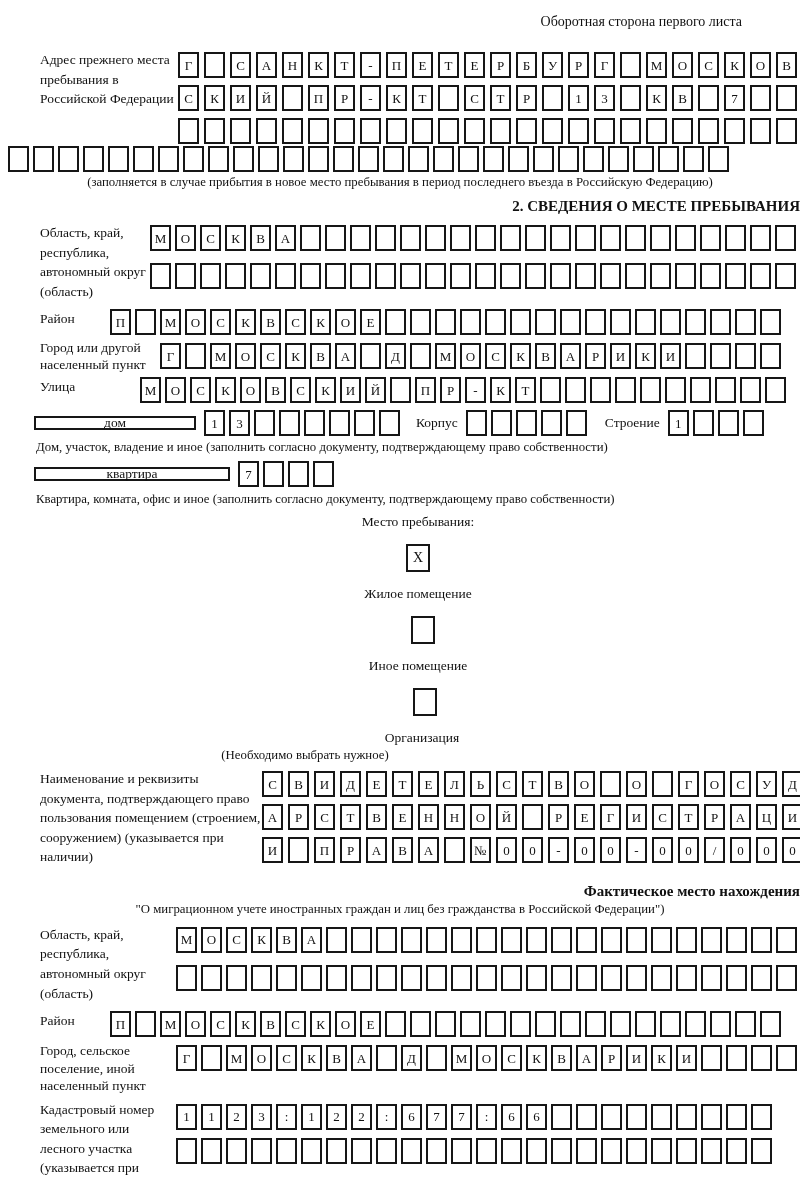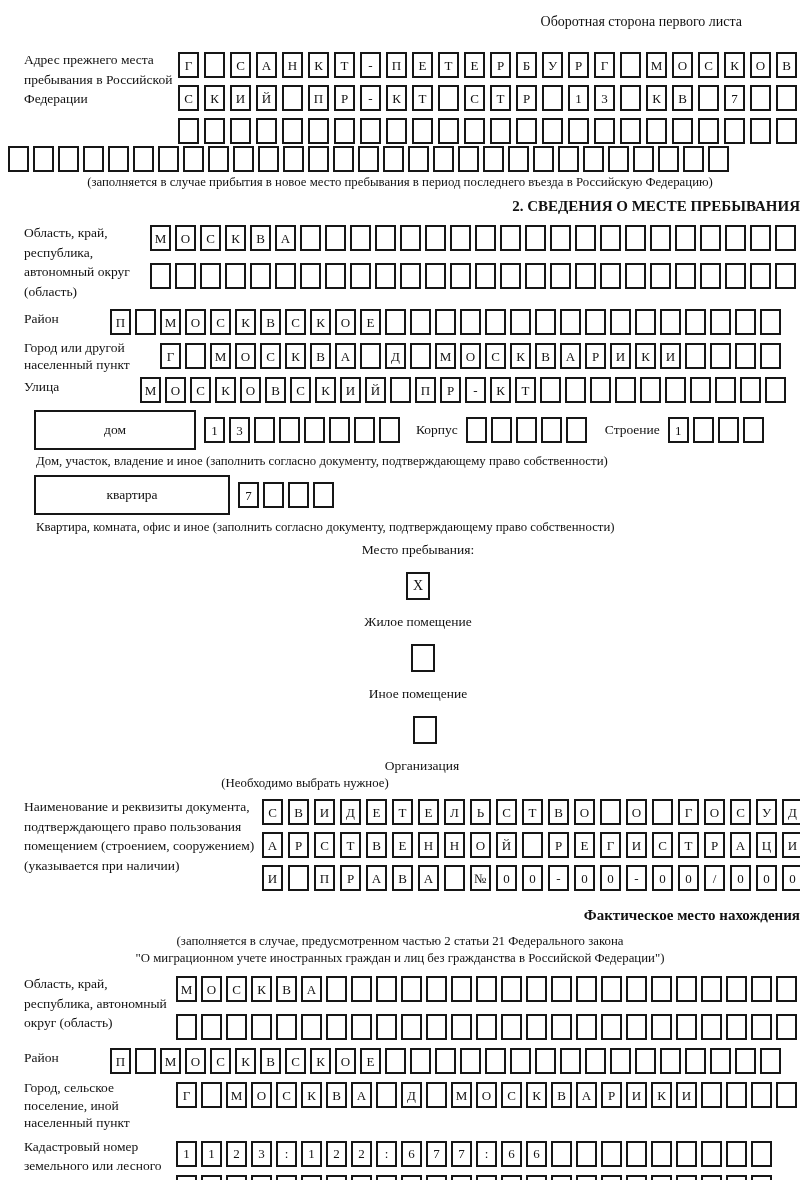--- a/index.html
+++ b/index.html
@@ -14,39 +14,39 @@
 
   .header-note{
     text-align:right;
     padding-right:58px;
     font-size:14px;
     margin-bottom:20px;
   }
 
   
   .frow{display:flex;align-items:flex-start;}
-  .flabel{box-sizing:border-box;padding-left:24px;line-height:1.45;font-size:13.5px;}
+  .flabel{box-sizing:border-box;padding-left:40px;line-height:1.45;font-size:13.5px;}
   .boxcol{display:flex;flex-direction:column;gap:7px;}
 
   .boxes{display:flex;gap:5px;flex-wrap:nowrap;}
   .boxes.tight{gap:4px;}
   .cell{
     display:inline-flex;align-items:center;justify-content:center;
     width:17px;height:22px;
     border:2px solid #161616;
     font-size:13px;line-height:1;
     background:#fff;flex:0 0 auto;
   }
 
   .center-note{width:100%;text-align:center;font-size:12.8px;}
   .sec-title{width:100%;text-align:right;font-weight:bold;font-size:15px;}
 
   
   .widefield{
-    box-sizing:border-box;border:2px solid #161616;height:40px;
+    box-sizing:border-box;border:2px solid #161616;height:14px;
     display:flex;align-items:center;justify-content:center;
     font-size:13.5px;background:#fff;flex:0 0 auto;
   }
   .inline-lbl{font-size:13.5px;line-height:26px;white-space:nowrap;flex:0 0 auto;}
 
   
   .chk{
     display:inline-flex;align-items:center;justify-content:center;
     width:20px;height:24px;border:2px solid #161616;
     font-size:14px;background:#fff;flex:0 0 auto;
@@ -464,21 +464,20 @@
           <span class="cell">0</span>
           <span class="cell">/</span>
           <span class="cell">0</span>
           <span class="cell">0</span>
           <span class="cell">0</span>
         </div>
     </div>
   </div>
 
   <div class="sec-title" style="margin-top:16px;">Фактическое место нахождения</div>
-  <div class="center-note" style="margin-top:10px;">(заполняется в случае, предусмотренном частью 2 статьи 21 Федерального закона</div>
   <div class="center-note" style="margin-top:2px;">"О миграционном учете иностранных граждан и лиц без гражданства в Российской Федерации")</div>
 
   <div class="frow" style="margin-top:8px;">
     <div class="flabel" style="flex:0 0 176px;">Область, край, республика, автономный округ (область)</div>
     <div class="boxcol" style="padding-top:2px;gap:12px;">
       <div class="boxes tight">
           <span class="cell">М</span>
           <span class="cell">О</span>
           <span class="cell">С</span>
           <span class="cell">К</span>

